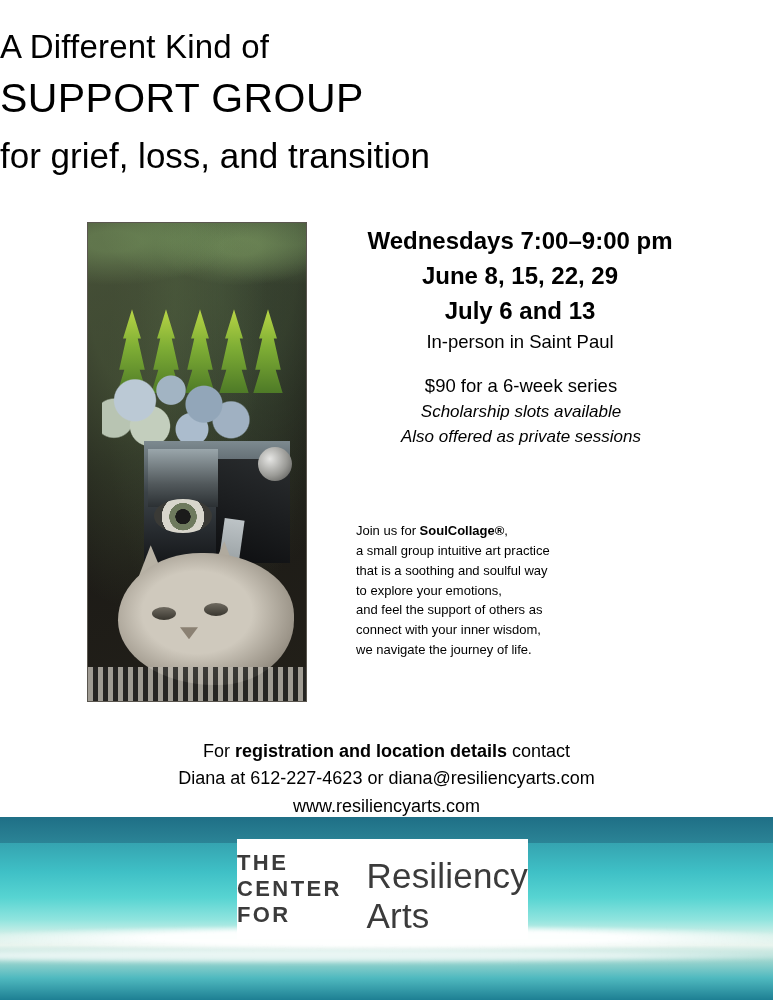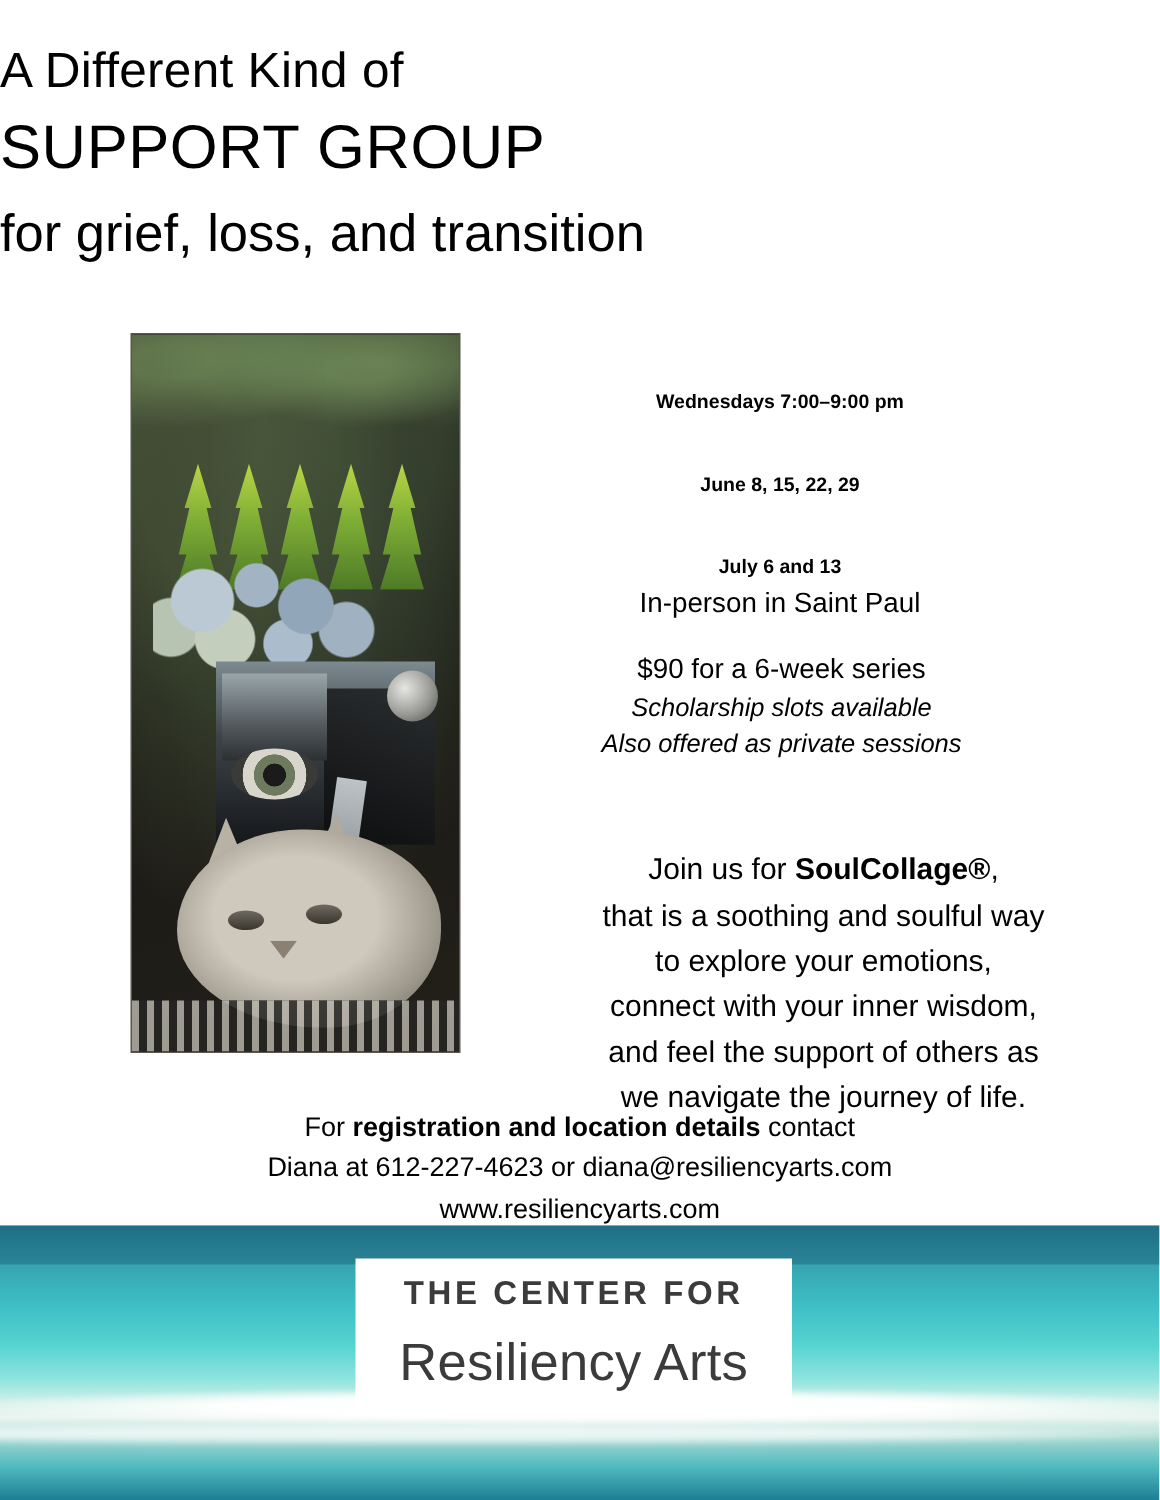--- a/index.html
+++ b/index.html
@@ -210,24 +210,23 @@
     left: 352px;
     top: 0;
     width: 390px;
   }
   .sched {
     text-align: center;
     width: 320px;
     margin-left: 8px;
   }
   .sched .l1, .sched .l2, .sched .l3 {
-    font-size: 13px;
+    font-size: 24px;
     font-weight: bold;
     line-height: 1.46;
-    margin-top: 36px;
   }
   .sched .l4 {
     font-size: 18.5px;
     font-weight: 400;
     line-height: 1.46;
   }
   .price-block {
     margin-top: 17px;
     width: 330px;
     margin-left: 4px;
@@ -237,25 +236,24 @@
     font-size: 18.5px;
     line-height: 1.5;
   }
   .price-note {
     font-size: 17px;
     font-style: italic;
     line-height: 1.45;
   }
 
   .para {
-    margin-top: 56px;
-    font-size: 20px;
+    margin-top: 72px;
+    font-size: 13px;
     line-height: 1.52;
     margin-left: 4px;
-    text-align: center;
   }
   .para b { font-weight: bold; }
 
   
   .contact {
     position: absolute;
     left: 0;
     right: 0;
     top: 738px;
     text-align: center;
@@ -300,21 +298,21 @@
 
   
   .logo-card {
     position: absolute;
     left: 237px;
     top: 22px;
     width: 291px;
     height: 100px;
     background: #ffffff;
     display: flex;
-    flex-direction: column;
+    flex-direction: row;
     align-items: center;
     justify-content: center;
   }
   .logo-top {
     font-size: 22px;
     font-weight: bold;
     letter-spacing: 2.4px;
     color: #3b3b3b;
   }
   .logo-bottom {
@@ -372,24 +370,25 @@
     </div>
 
     <div class="price-block">
       <div class="price">$90 for a 6-week series</div>
       <div class="price-note">Scholarship slots available</div>
       <div class="price-note">Also offered as private sessions</div>
     </div>
 
     <div class="para">
       <div><span>Join us for </span><b>SoulCollage®</b><span>,</span></div>
+      <div>a small group intuitive art practice</div>
       <div>that is a soothing and soulful way</div>
       <div>to explore your emotions,</div>
+      <div>and feel the support of others as</div>
       <div>connect with your inner wisdom,</div>
-      <div>and feel the support of others as</div>
       <div>we navigate the journey of life.</div>
     </div>
 
   </div>
 </div>
 
 <div class="contact">
   <div><span>For </span><b>registration and location details</b><span> contact</span></div>
   <div>Diana at 612-227-4623 or diana@resiliencyarts.com</div>
   <div>www.resiliencyarts.com</div>

